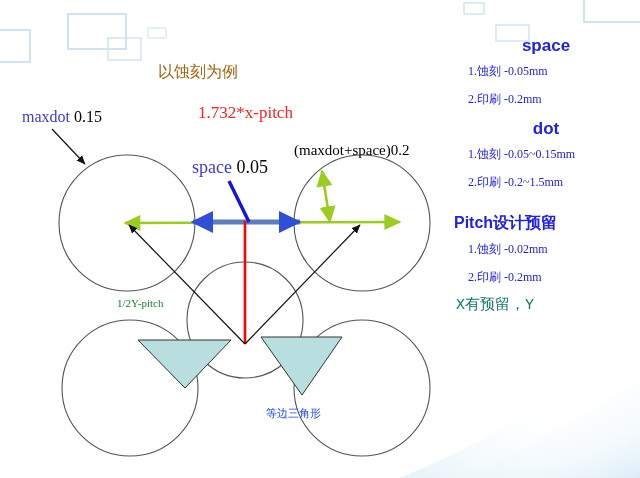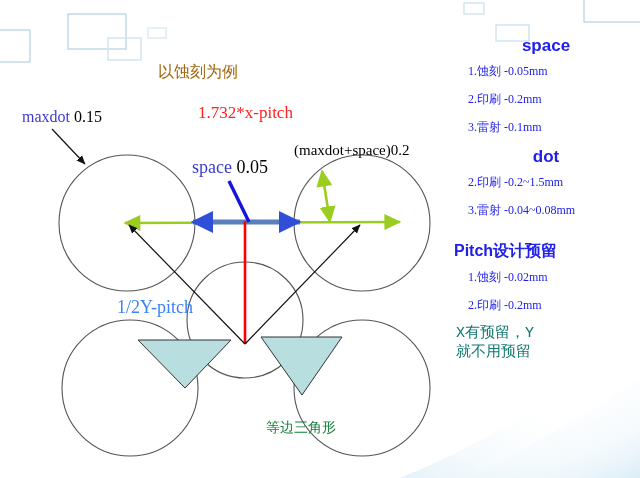--- a/index.html
+++ b/index.html
@@ -65,34 +65,34 @@
     color: #000000;
   }
   .space-lbl .blue { color: #3b3bd0; }
   .maxspace-lbl {
     left: 294px; top: 143px;
     font-size: 15px;
     color: #000000;
   }
   .halfy-lbl {
     left: 117px; top: 298px;
-    font-size: 18px;
-    color: #3b82f6;
+    font-size: 11px;
+    color: #15803d;
   }
   .tri-lbl-1 {
     left: 113px; top: 408px;
     font-family: "Liberation Sans", sans-serif;
     font-size: 14px;
     color: #4141c8;
   }
   .tri-lbl-2 {
-    left: 266px; top: 420px;
-    font-family: "Liberation Sans", sans-serif;
-    font-size: 14px;
-    color: #15803d;
+    left: 266px; top: 408px;
+    font-family: "Liberation Sans", sans-serif;
+    font-size: 11px;
+    color: #1d4ed8;
   }
   
   .panel {
     position: absolute;
     left: 452px;
     top: 36px;
     width: 188px;
   }
   .panel-head {
     font-family: "Liberation Sans", sans-serif;
@@ -218,34 +218,32 @@
 
 
   <div class="lbl tri-lbl-2">等边三角形</div>
 
   <div class="panel">
 
     <div class="panel-group">
       <div class="panel-head">space</div>
       <div class="panel-item">1.蚀刻 -0.05mm</div>
       <div class="panel-item">2.印刷 -0.2mm</div>
-      <div class="panel-item">3.雷射 -0.1mm</div>
     </div>
 
     <div class="panel-group" style="">
       <div class="panel-head">dot</div>
+      <div class="panel-item">1.蚀刻 -0.05~0.15mm</div>
       <div class="panel-item">2.印刷 -0.2~1.5mm</div>
-      <div class="panel-item">3.雷射 -0.04~0.08mm</div>
     </div>
 
     <div class="panel-group" style="margin-top:22px;">
       <div class="panel-head pitch">Pitch设计预留</div>
       <div class="panel-item">1.蚀刻 -0.02mm</div>
       <div class="panel-item">2.印刷 -0.2mm</div>
       <div class="panel-note">
         <span class="note-line">X有预留，Y</span>
-        <span class="note-line">就不用预留</span>
       </div>
     </div>
 
   </div>
 
 </div>
 
 </body></html>

